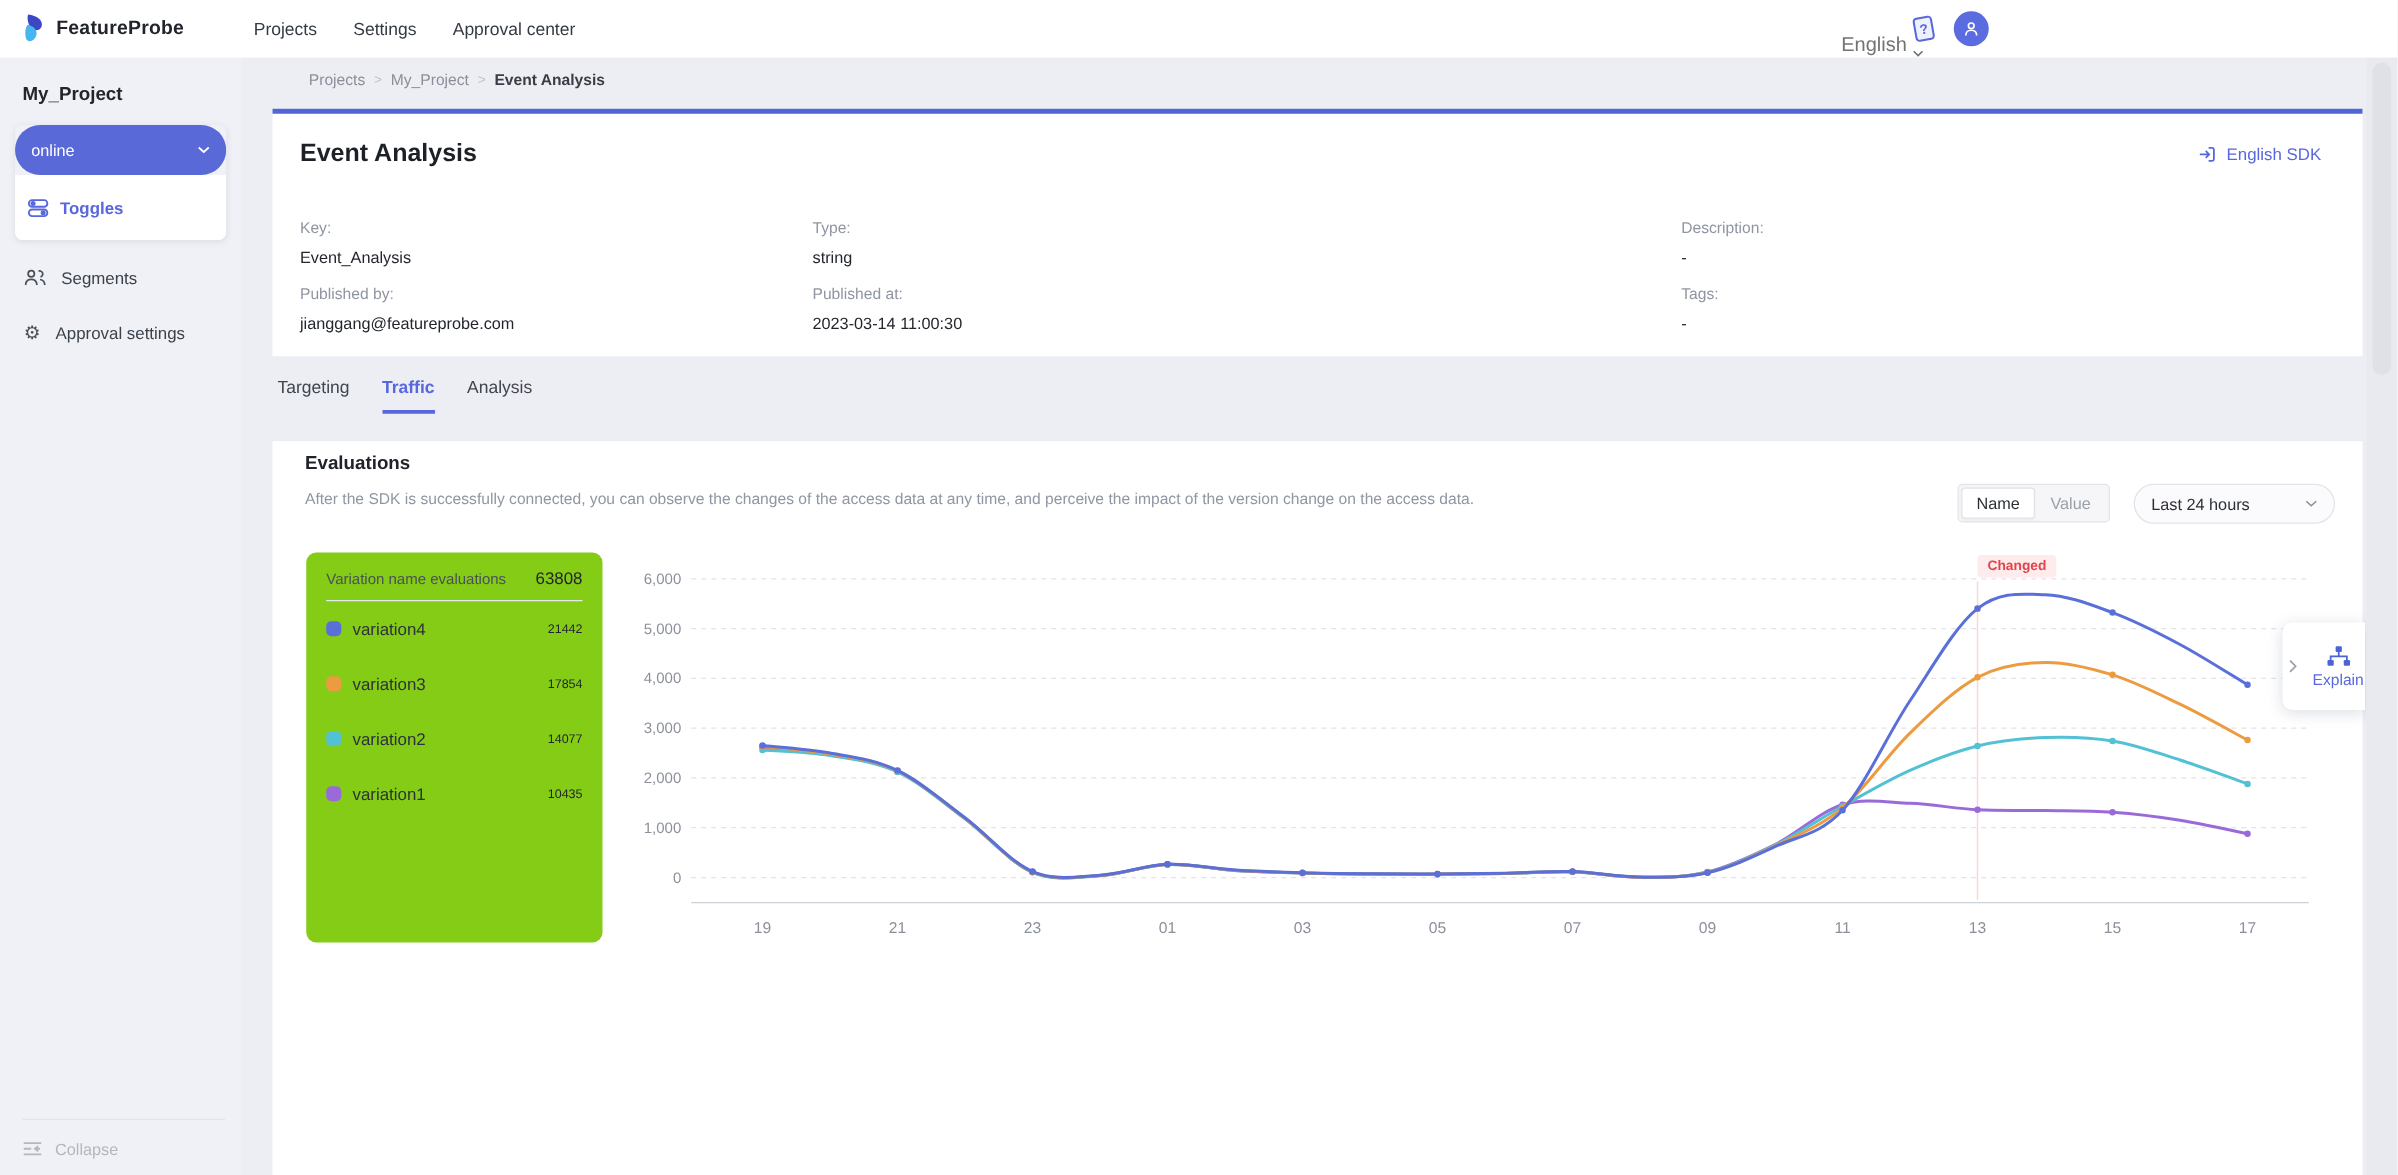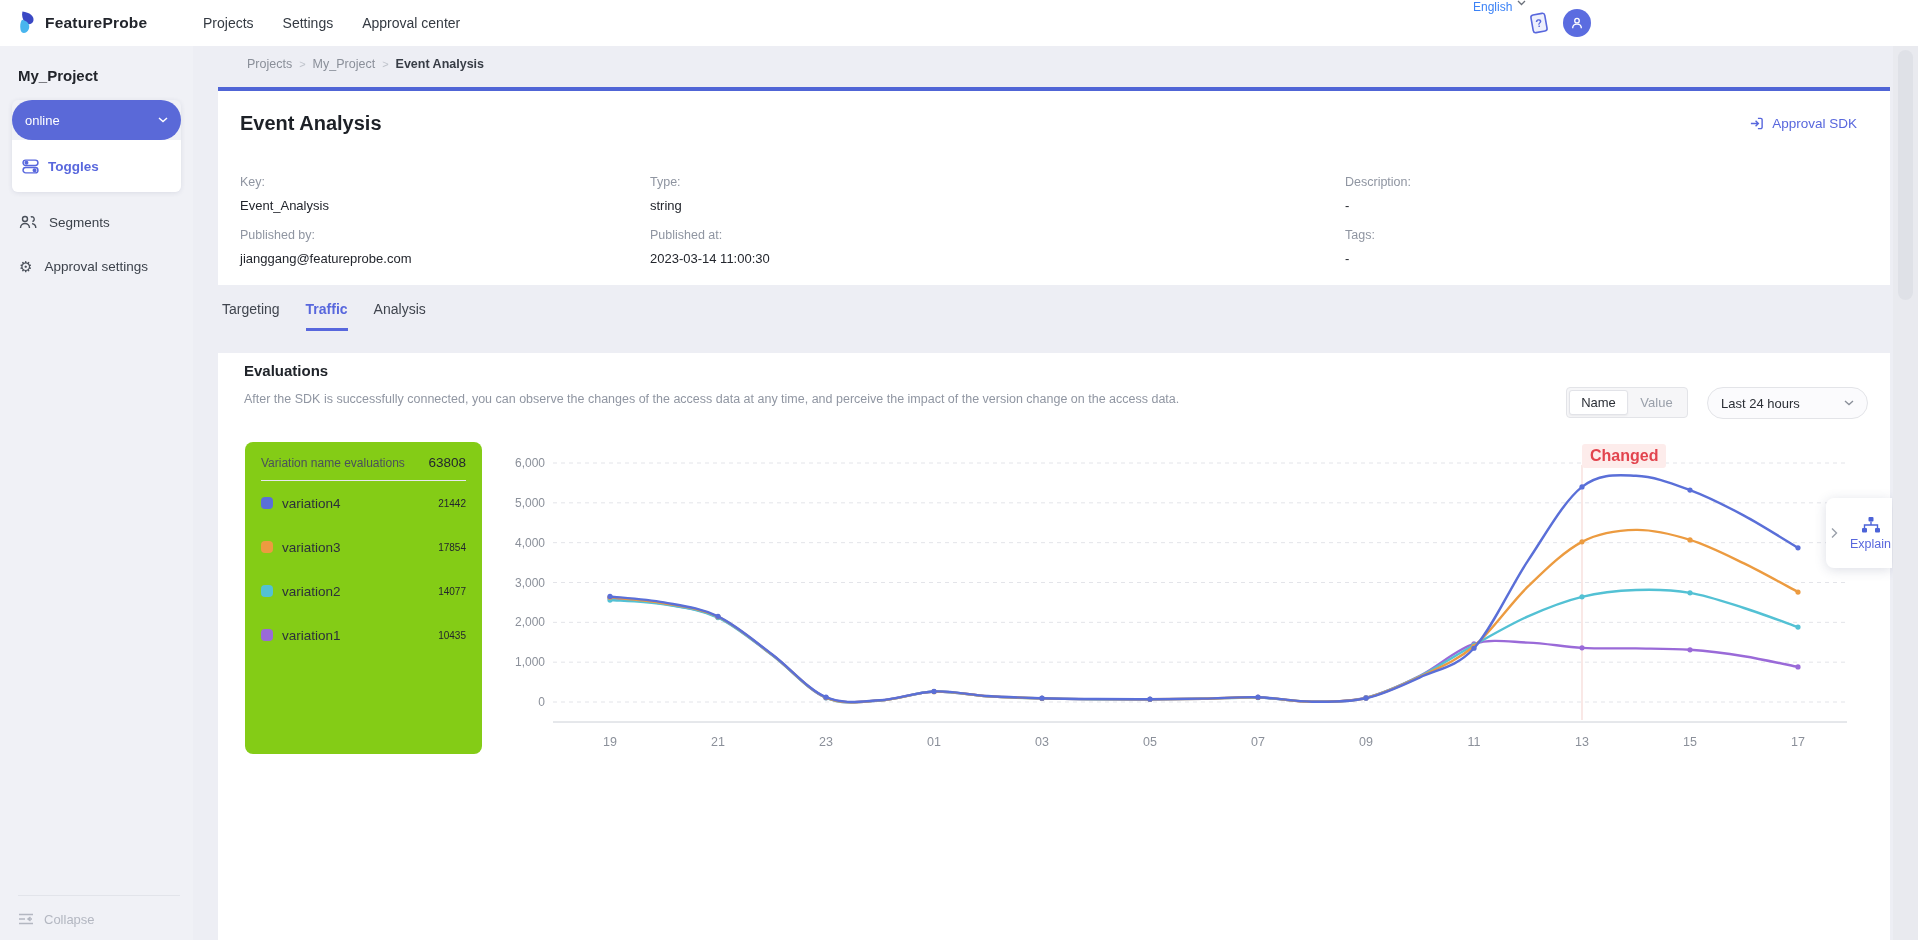--- a/index.html
+++ b/index.html
@@ -6,21 +6,21 @@
   html,body { width:1918px; height:940px; overflow:hidden; }
   body { font-family:"Liberation Sans", sans-serif; background:#edeef4; position:relative; }
   svg { display:block; }
 
   
   [data-name="navbar"]{ position:absolute; left:0; top:0; width:1918px; height:46px; background:#ffffff; z-index:30; }
   [data-name="brand"]{ position:absolute; left:16px; top:0; height:46px; display:flex; align-items:center; gap:7px; }
   [data-name="brand-label"]{ font-size:15.5px; font-weight:700; color:#22252c; letter-spacing:.2px; }
   [data-name="main-nav"]{ position:absolute; left:203px; top:0; height:46px; display:flex; align-items:center; gap:29px; }
   .nav-link{ font-size:14px; color:#343a42; cursor:pointer; }
-  [data-name="language-selector"]{ position:absolute; left:1473px; top:0; height:46px; display:flex; align-items:flex-start; gap:5px; font-size:12px; color:#3b82f6; cursor:pointer; }
+  [data-name="language-selector"]{ position:absolute; left:1473px; top:0; height:46px; display:flex; align-items:flex-end; gap:5px; font-size:16px; color:#737373; cursor:pointer; }
   [data-name="help-icon"]{ position:absolute; left:1527px; top:11px; width:24px; height:24px; cursor:pointer; }
   [data-name="avatar"]{ position:absolute; left:1563px; top:9px; width:28px; height:28px; border-radius:50%; background:#5b6ce0; display:flex; align-items:center; justify-content:center; cursor:pointer; }
 
   
   [data-name="sidebar"]{ position:absolute; left:0; top:46px; width:193px; height:894px; background:#f0f1f6; z-index:20; }
   [data-name="project-name"]{ position:absolute; left:18px; top:21px; font-size:15px; font-weight:600; color:#22252b; }
   [data-name="environment-card"]{ position:absolute; left:12px; top:54px; width:169px; border-radius:6px; overflow:hidden; box-shadow:0 1px 5px rgba(40,50,90,.10); }
   [data-name="environment-selector"]{ height:40px; background:#5a69d8; color:#ffffff; font-size:13px; display:flex; align-items:center; justify-content:space-between; padding:0 13px; cursor:pointer;border-radius:20px; }
   [data-name="sidebar-item-toggles"]{ height:52px; background:#ffffff; display:flex; align-items:center; padding-left:10px; gap:9px; cursor:pointer; }
   [data-name="sidebar-item-toggles"] .lbl{ font-size:13.5px; font-weight:700; color:#5867dd; }
@@ -69,21 +69,21 @@
   [data-name="legend-header"] .lh-total{ font-size:13.5px; color:#23262d; }
   [data-name="legend-divider"]{ margin:10px 16px 0 16px; height:1px; background:#e7e8ee; }
   .legend-row{ height:44px; display:flex; align-items:center; padding:0 16px; gap:9px; }
   .legend-row:first-of-type{ margin-top:2px; }
   .dot{ width:12px; height:12px; border-radius:4px; flex:none; }
   .legend-row .lr-label{ font-size:13.5px; color:#2c313a; flex:1; }
   .legend-row .lr-value{ font-size:10px; color:#23262d; }
 
   [data-name="traffic-chart"]{ position:absolute; left:0; top:0; pointer-events:none; }
 
-  [data-name="changed-badge"]{ position:absolute; left:1364px; top:91px; background:#fdeceb; color:#e2444e; font-size:16px; font-weight:700; padding:3px 8px; border-radius:3px; }
+  [data-name="changed-badge"]{ position:absolute; left:1364px; top:91px; background:#fdeceb; color:#e2444e; font-size:11px; font-weight:700; padding:3px 8px; border-radius:3px; }
 
   [data-name="explain-panel"]{ position:absolute; left:1608px; top:145px; width:66px; height:70px; background:#ffffff; border-radius:8px 0 0 8px; box-shadow:0 2px 12px rgba(60,70,110,.18); display:flex; align-items:center; cursor:pointer; }
   [data-name="explain-panel"] .exp-body{ display:flex; flex-direction:column; align-items:center; gap:3px; margin-left:12px;text-align:right; }
   [data-name="explain-label"]{ font-size:12.5px; color:#5867dd; }
 
   [data-name="scrollbar-track"]{ position:absolute; left:1893px; top:46px; width:25px; height:894px; background:#e9eaef; z-index:25; }
   [data-name="scrollbar-thumb"]{ position:absolute; left:5px; top:4px; width:15px; height:250px; background:#dfe1e7; border-radius:8px; }
 </style>
 </head>
 <body>
@@ -192,21 +192,21 @@
 
 <section data-name="header-card">
   <h1 data-name="page-title">Event Analysis</h1>
   <div data-name="connect-sdk-link">
     <span data-name="connect-sdk-icon">
       <svg width="15" height="15" viewBox="0 0 16 16" fill="none" stroke="#5867dd" stroke-width="1.5">
         <path d="M9.5 2.5 H12.5 A1.5 1.5 0 0 1 14 4 V12 A1.5 1.5 0 0 1 12.5 13.5 H9.5"></path>
         <path d="M2 8 H9.5 M7 5 L10 8 L7 11"></path>
       </svg>
     </span>
-    <span data-name="connect-sdk-label">Approval SDK</span>
+    <span data-name="connect-sdk-label">English SDK</span>
   </div>
 
   <div class="field f-col1 f-row1" data-name="field-key">
     <span class="f-label">Key:</span>
     <span class="f-value">Event_Analysis</span>
   </div>
   <div class="field f-col2 f-row1" data-name="field-type">
     <span class="f-label">Type:</span>
     <span class="f-value">string</span>
   </div>

